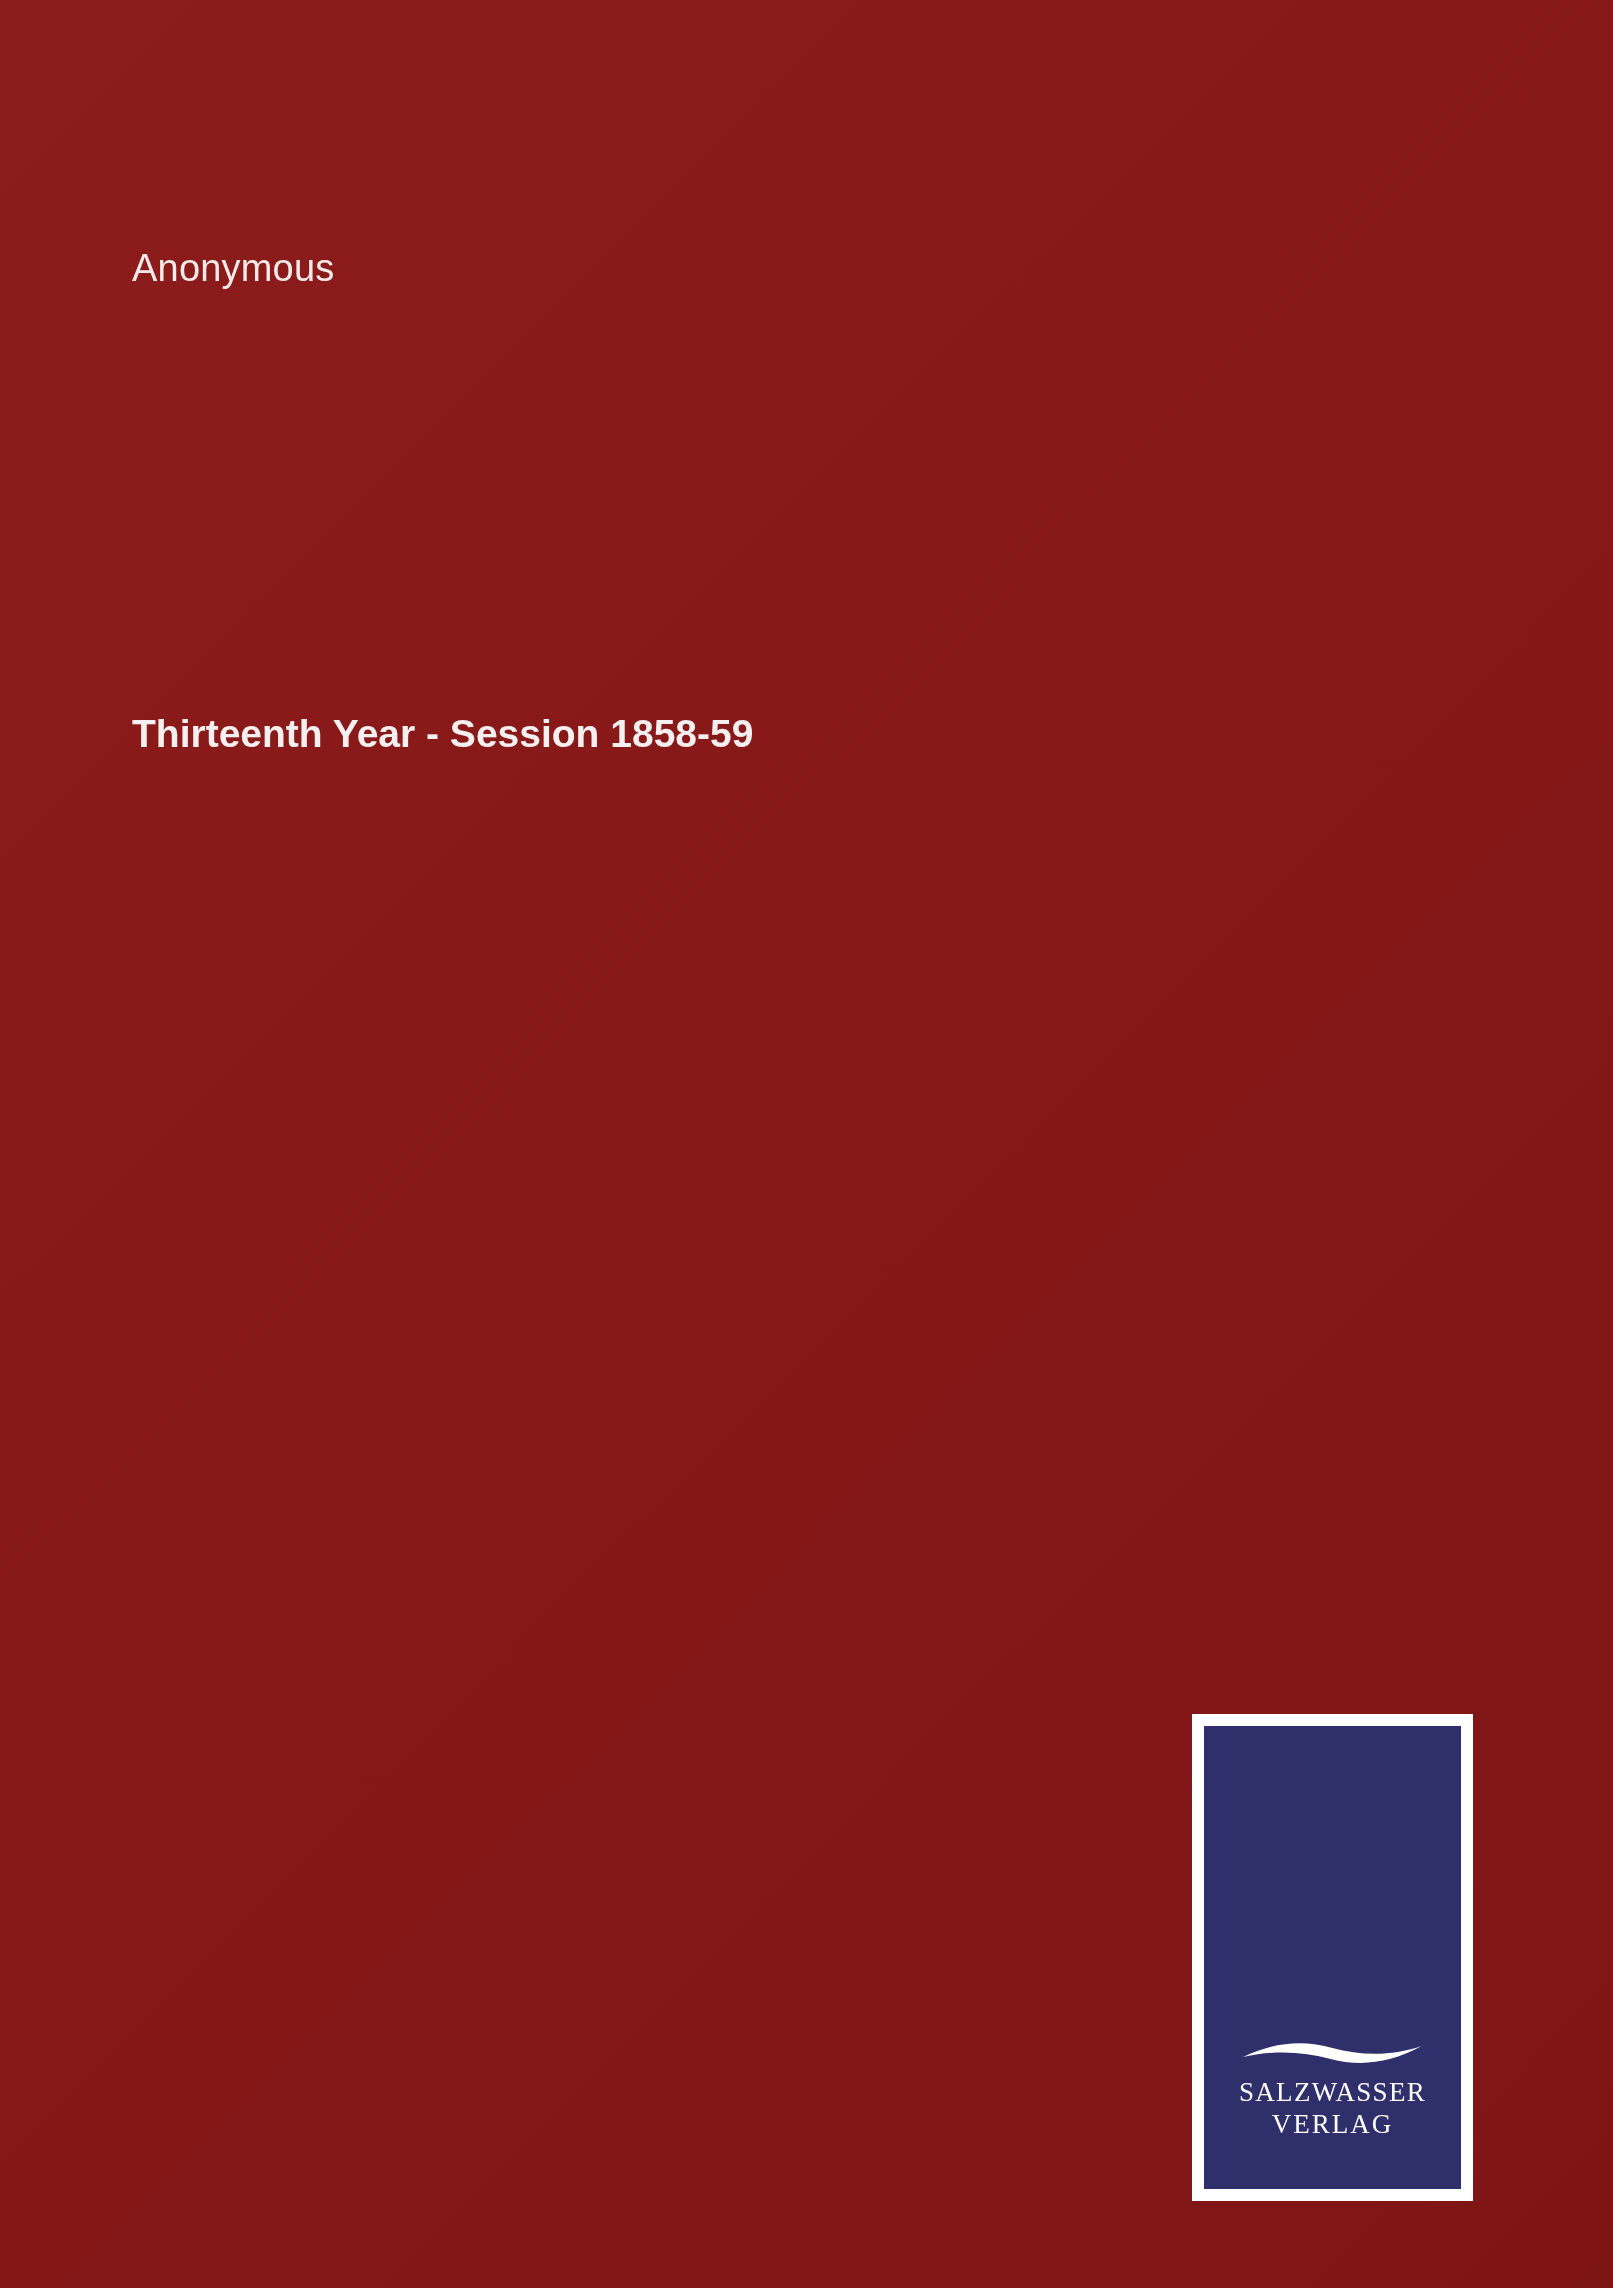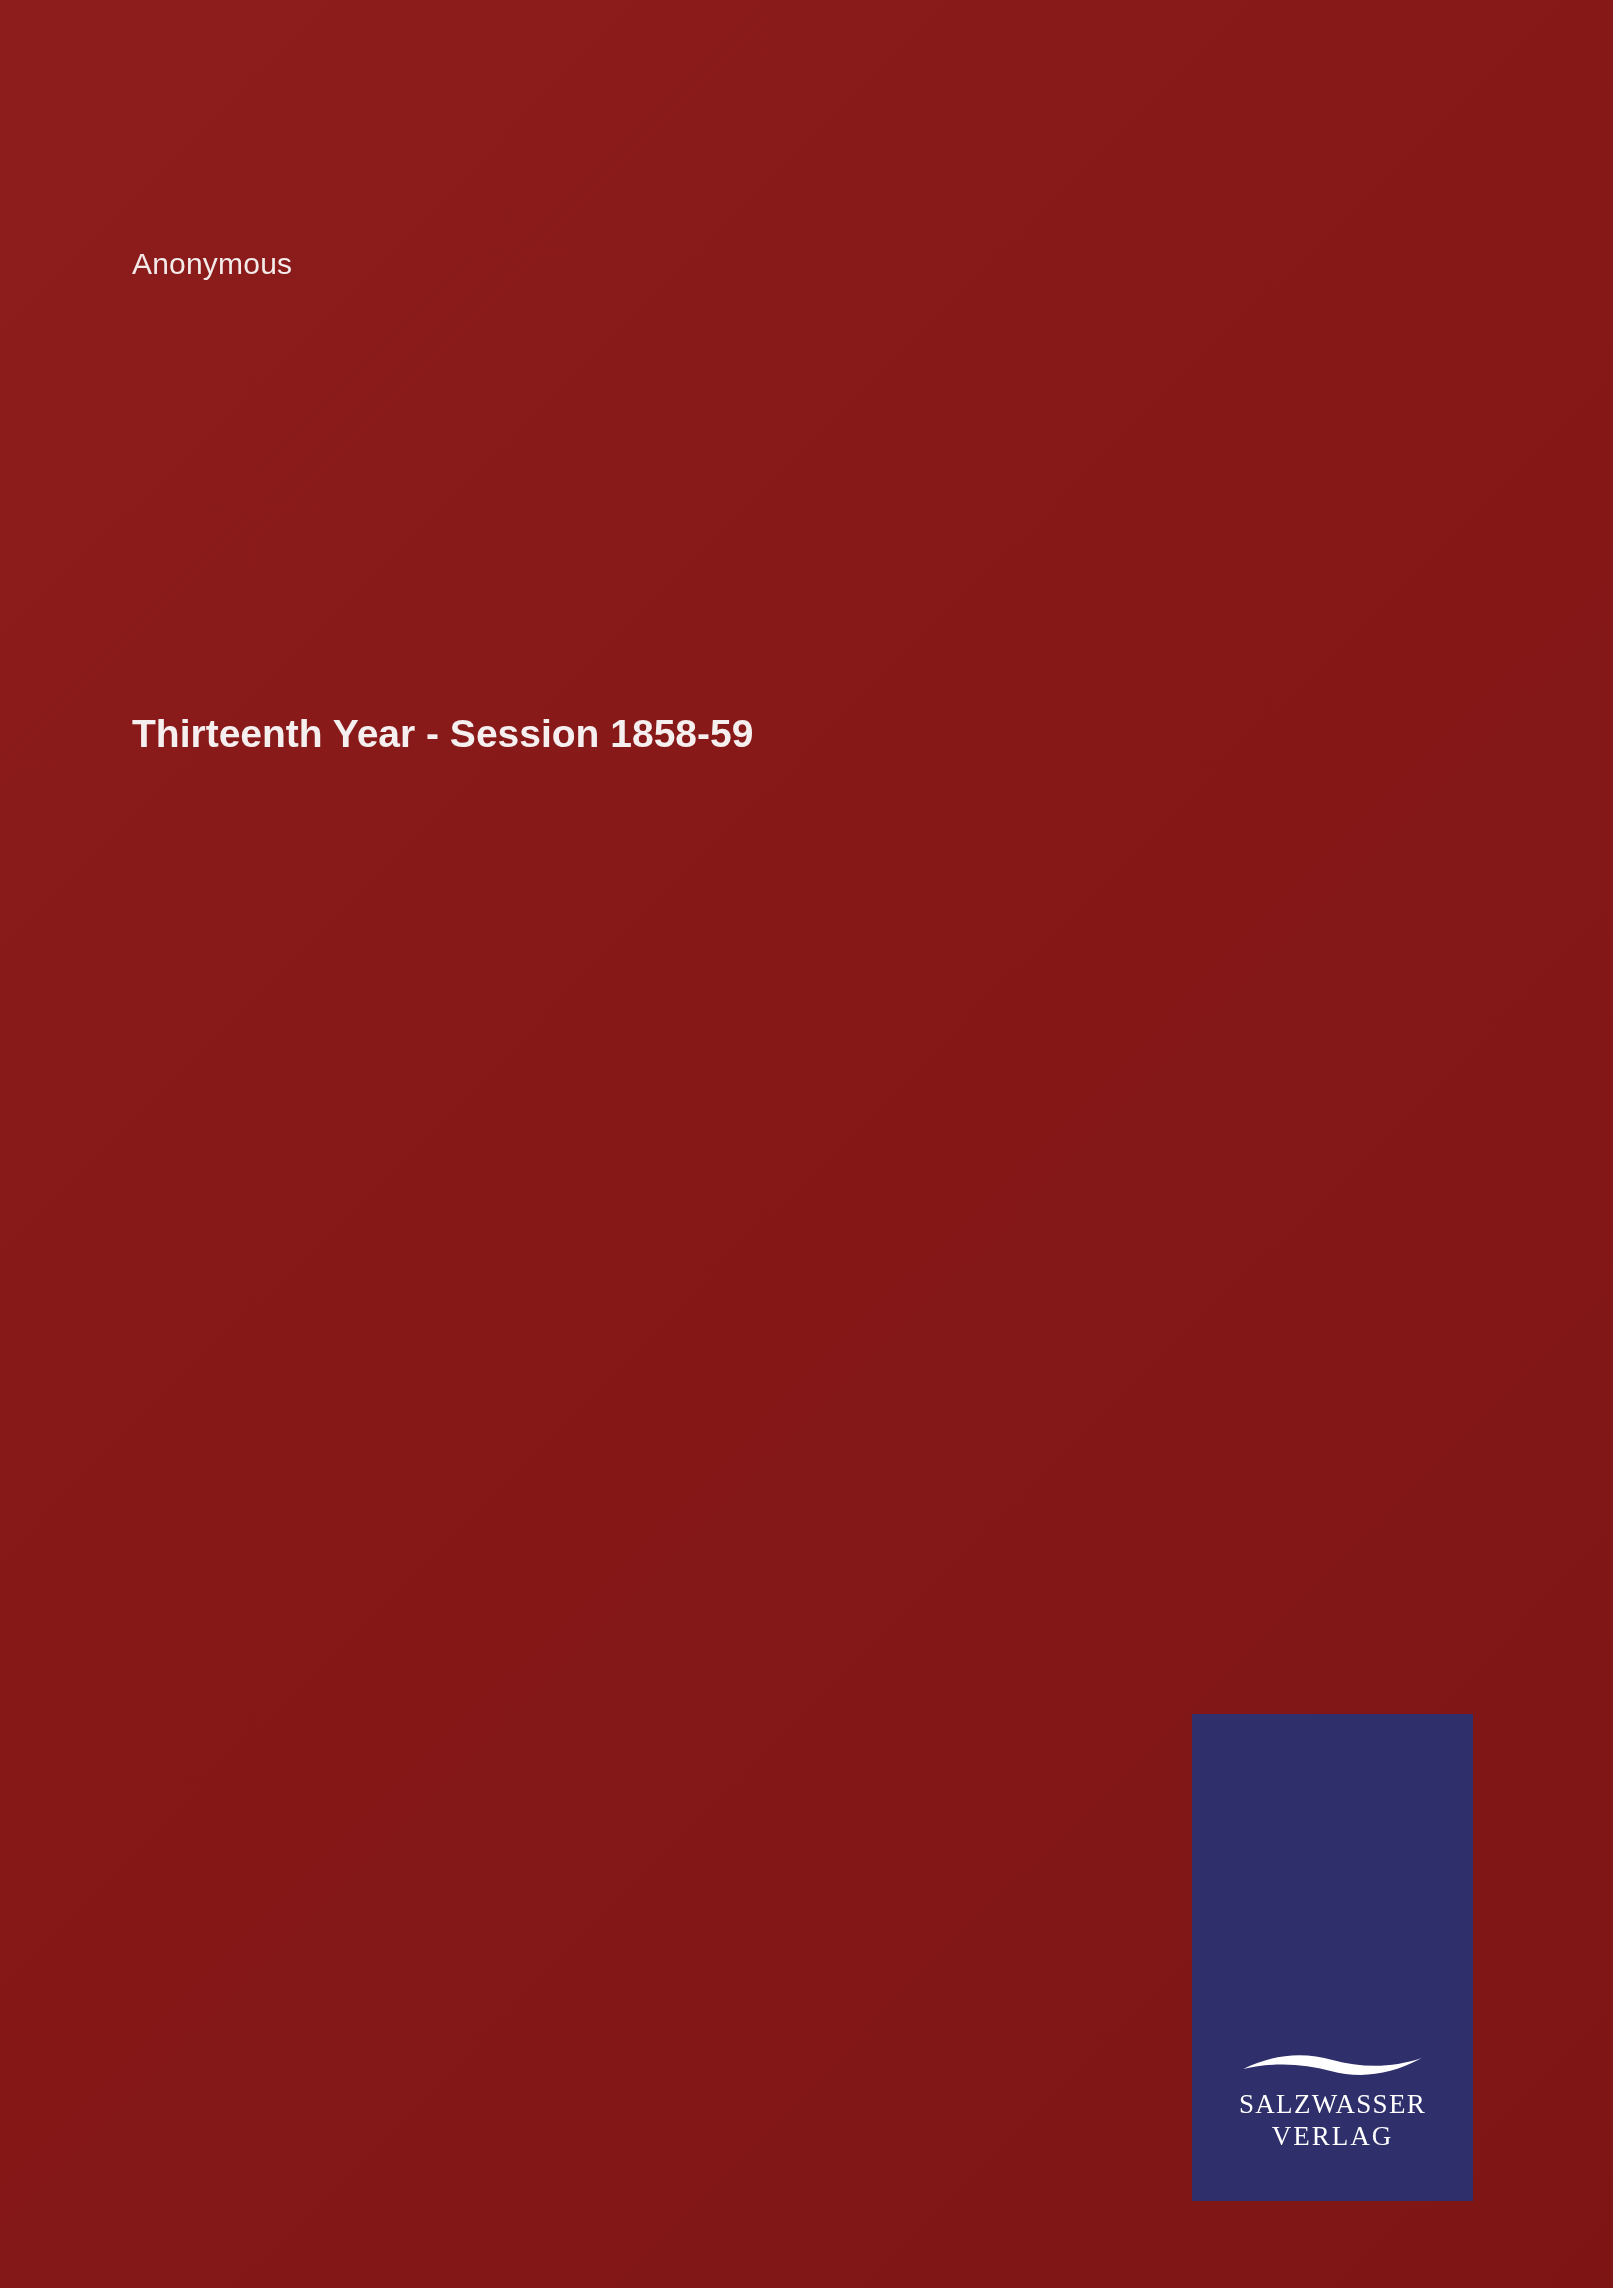--- a/index.html
+++ b/index.html
@@ -16,21 +16,21 @@
   }
   .cover {
     position: absolute;
     inset: 0;
     background: linear-gradient(135deg, #8d1d1d 0%, #871818 45%, #7e1515 100%);
   }
   .author {
     position: absolute;
     left: 132px;
     top: 247px;
-    font-size: 30px;
+    font-size: 38px;
     color: #f3eaea;
     letter-spacing: 0.2px;
     font-weight: 400;
   }
   .title {
     position: absolute;
     left: 129px;
     top: 426px;
     width: 1347px;
     font-size: 58px;
@@ -49,20 +49,21 @@
     color: #f6efef;
     font-weight: 700;
   }
   .logo-box {
     position: absolute;
     left: 1192px;
     top: 1714px;
     width: 281px;
     height: 487px;
     background: #ffffff;
+    padding: 12px;
     box-sizing: border-box;
   }
   .logo-inner {
     width: 100%;
     height: 100%;
     background: #2e2f6b;
     position: relative;
     display: flex;
     flex-direction: column;
     align-items: center;

